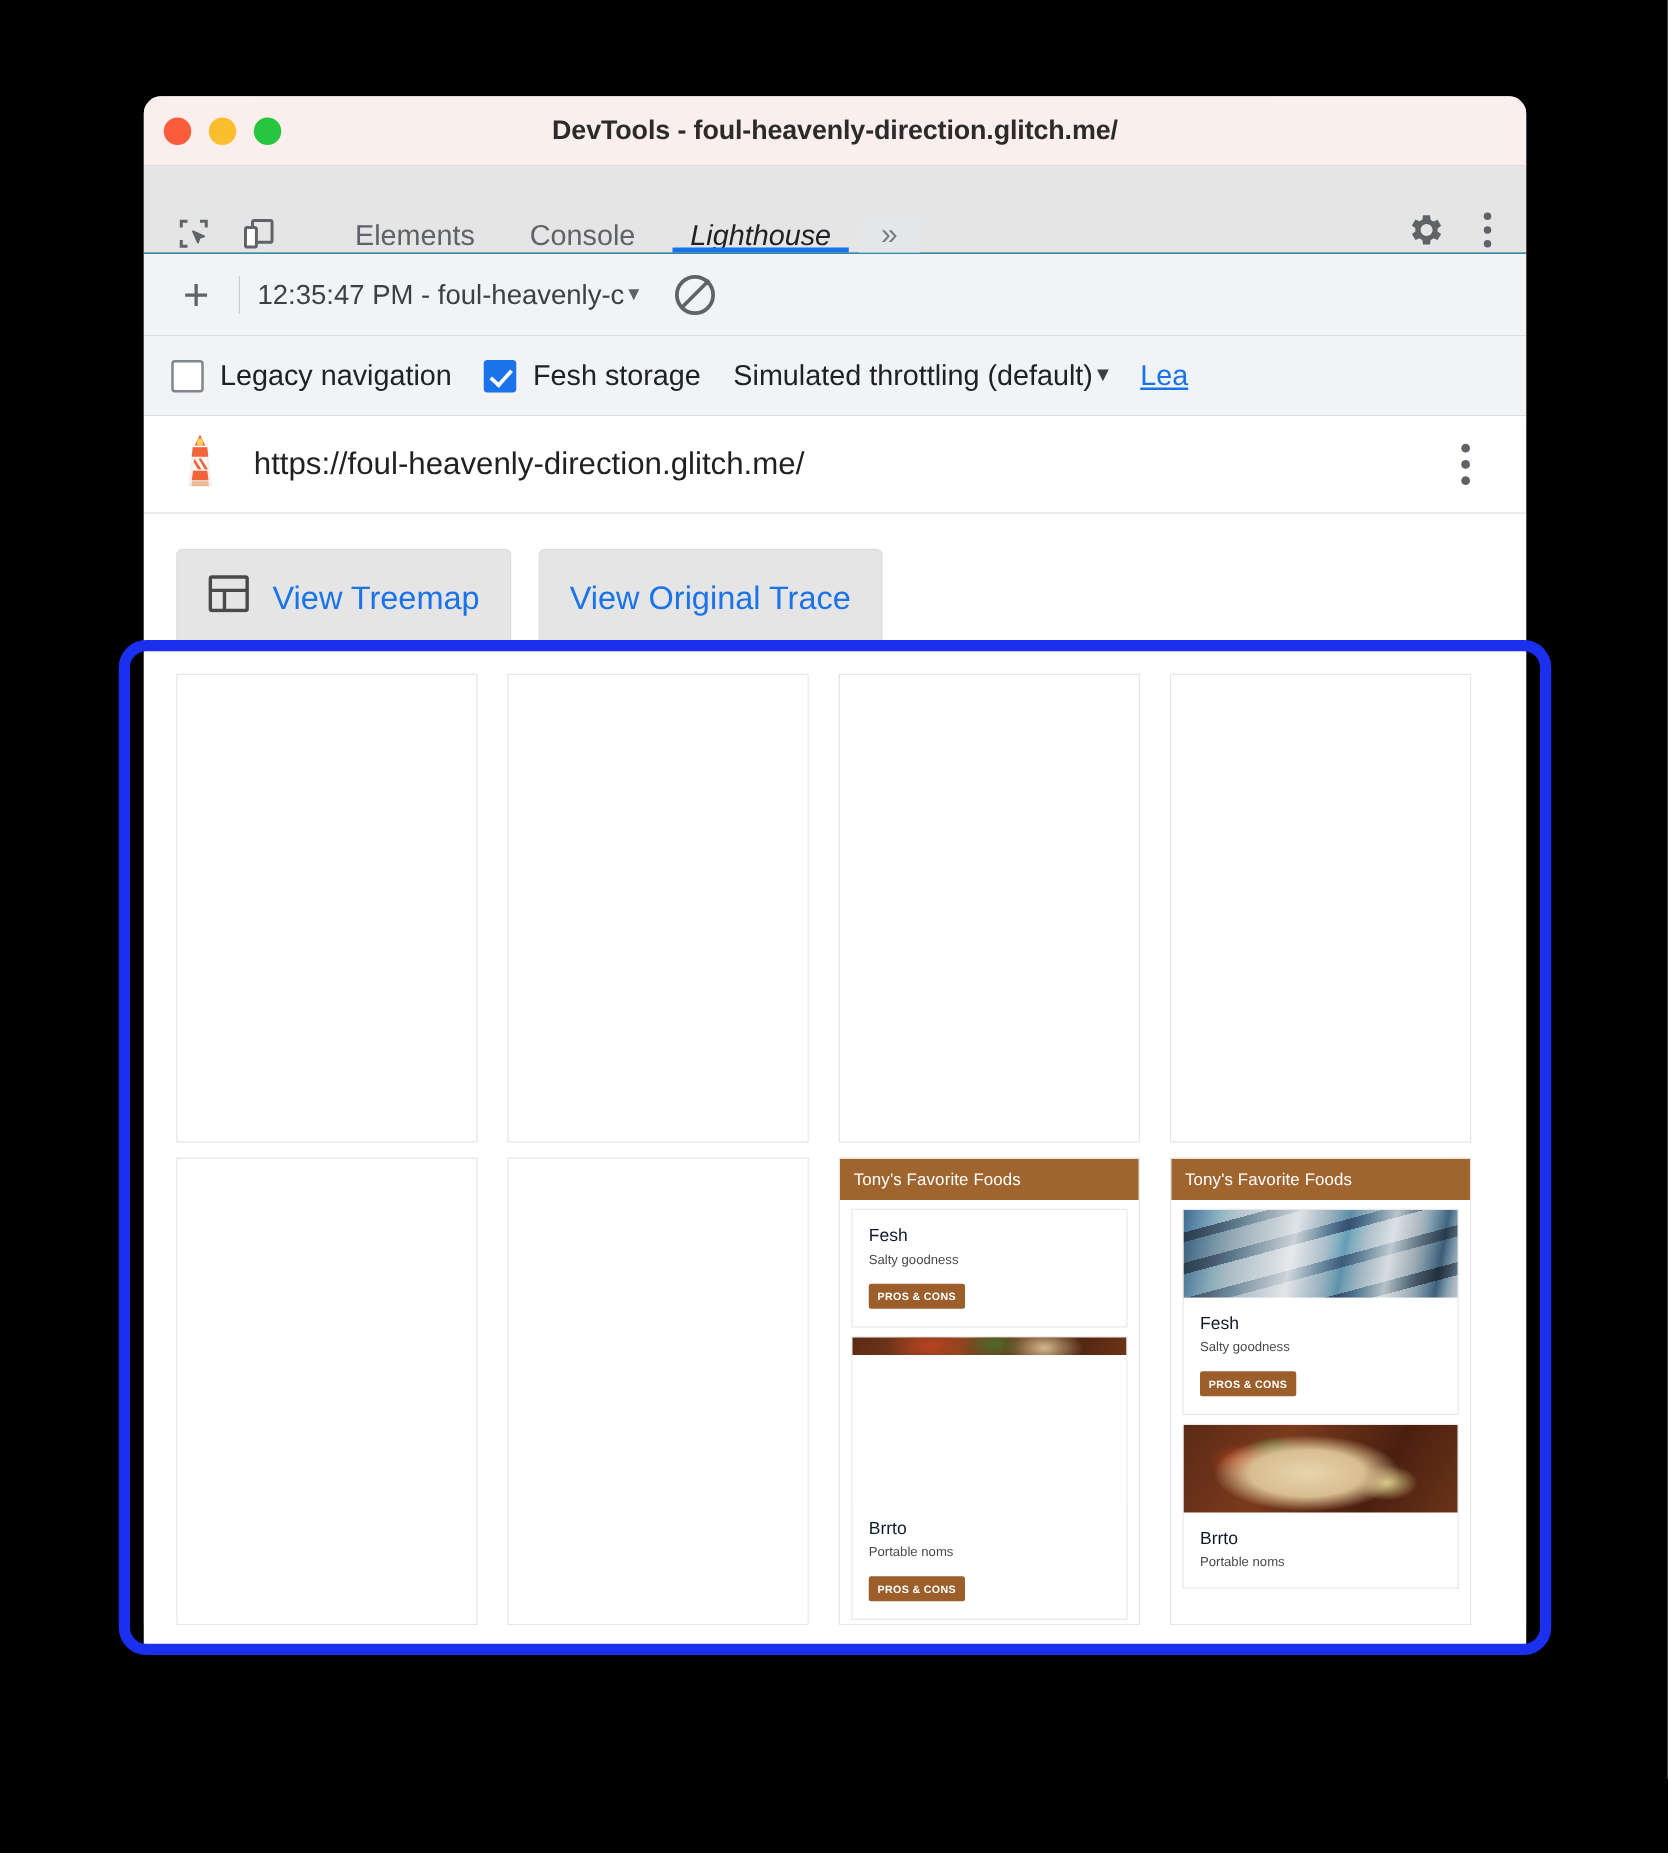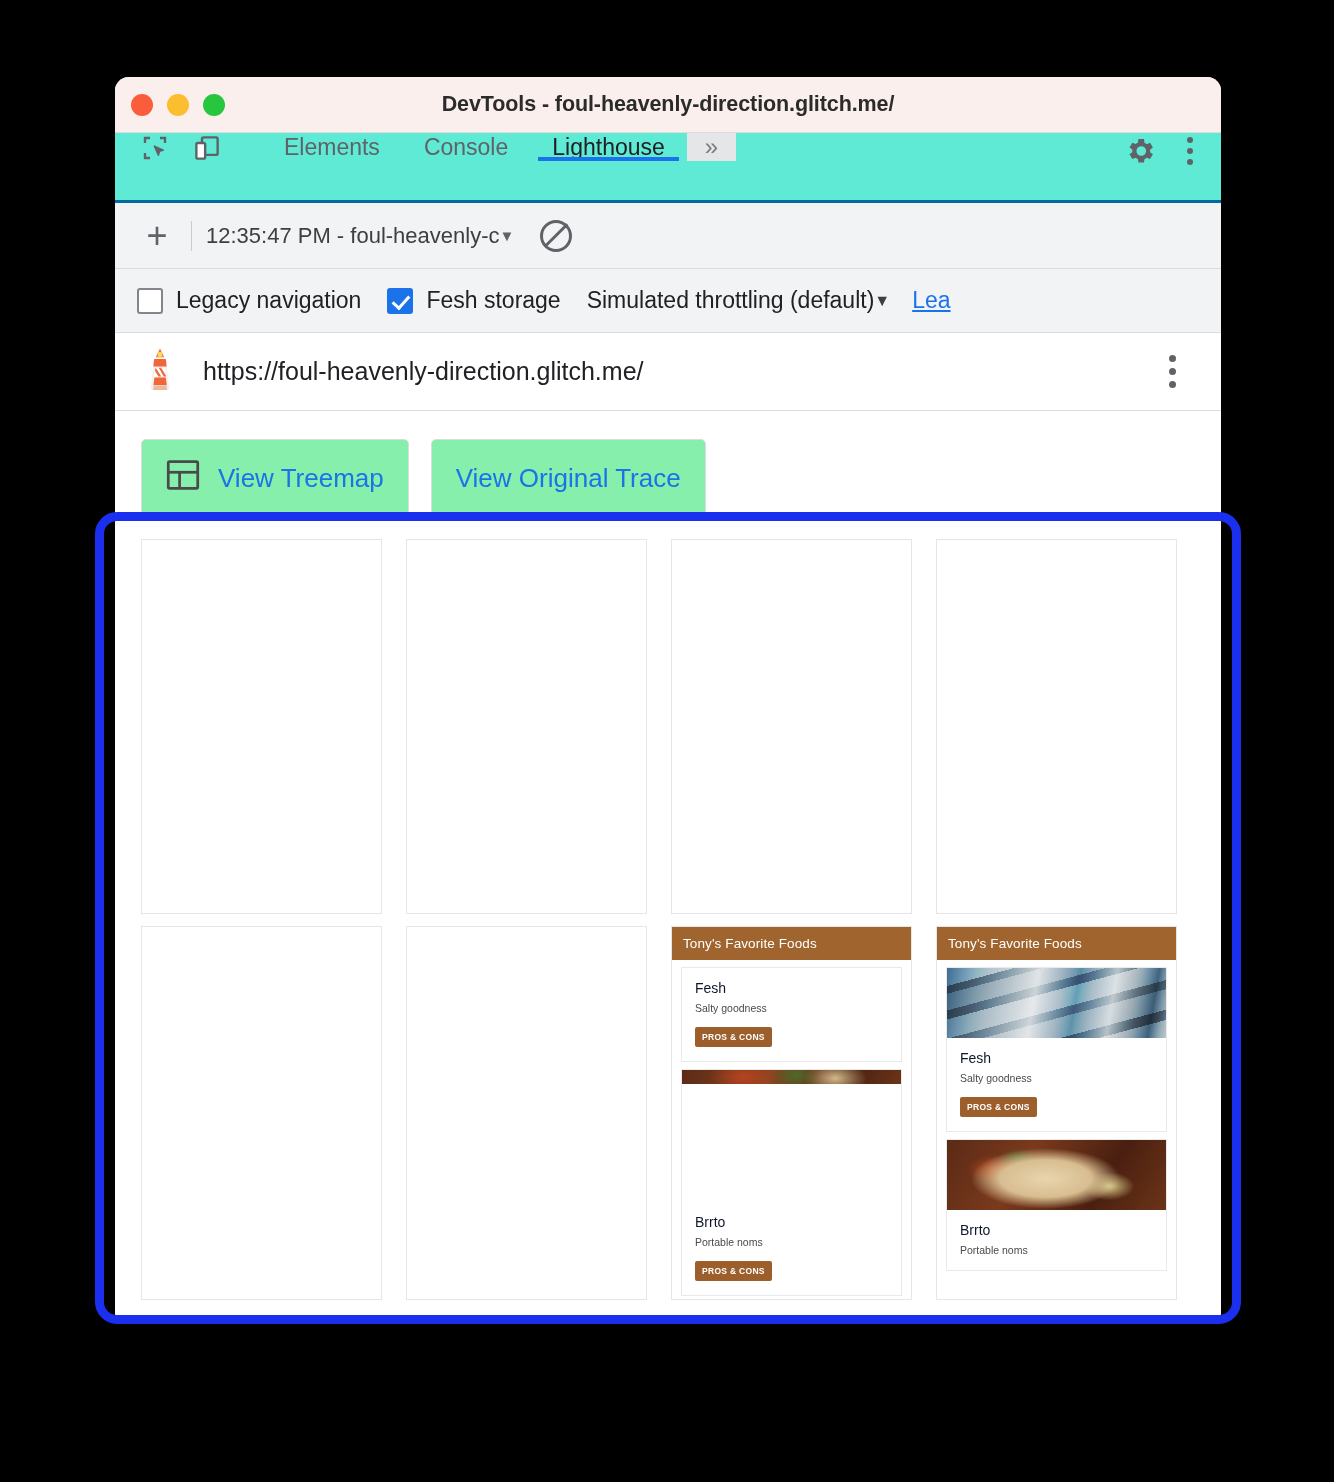--- a/index.html
+++ b/index.html
@@ -41,43 +41,43 @@
     font-size: 21.5px;
     font-weight: bold;
     color: #2b2b2b;
     letter-spacing: -0.1px;
     pointer-events: none;
   }
 
   
   #devtools-toolbar {
     height: 70px;
-    background: #5eead4;
-    border-bottom: 3px solid #0369a1;
+    background: #e5e5e5;
+    border-bottom: 1px solid #0369a1;
     display: flex;
-    align-items: flex-start;
+    align-items: flex-end;
     position: relative;
   }
   .tb-icon-btn {
     width: 52px;
     display: flex; align-items: center; justify-content: center;
     cursor: default;
   }
   .tb-icon-btn:first-child { margin-left: 14px; }
   .vline { width: 1px; background: #c9cdd1; margin: 18px 10px; }
   .tabs { display: flex; align-items: stretch; margin-left: 8px; }
   .tab {
     padding: 0 22px;
     display: flex; align-items: center;
     font-size: 23px;
     color: #5f6368;
     position: relative;
     cursor: default;
   }
-  .tab.active { color: #202124; }
+  .tab.active { color: #202124; font-style: italic; }
   .tab.active::after {
     content: "";
     position: absolute;
     left: 8px; right: 8px; bottom: 0;
     height: 4px;
     background: #1a73e8;
   }
   .tab.more {
     background: #e4e6e8;
     padding: 0 18px;
@@ -201,21 +201,21 @@
     padding: 28px 0 0 26px;
     display: flex; gap: 22px;
     background: #fff;
   }
   .act-btn {
     border: 1px solid #dadce0;
     border-radius: 5px;
     height: 78px;
     padding: 0 24px;
     display: flex; align-items: center; gap: 18px;
-    background: #86efac;
+    background: #e5e5e5;
     font-size: 26px;
     color: #1a73e8;
     cursor: default;
   }
 
   
   #filmstrip {
     background: #fff;
     padding: 22px 0 0 0;
     display: flex;

